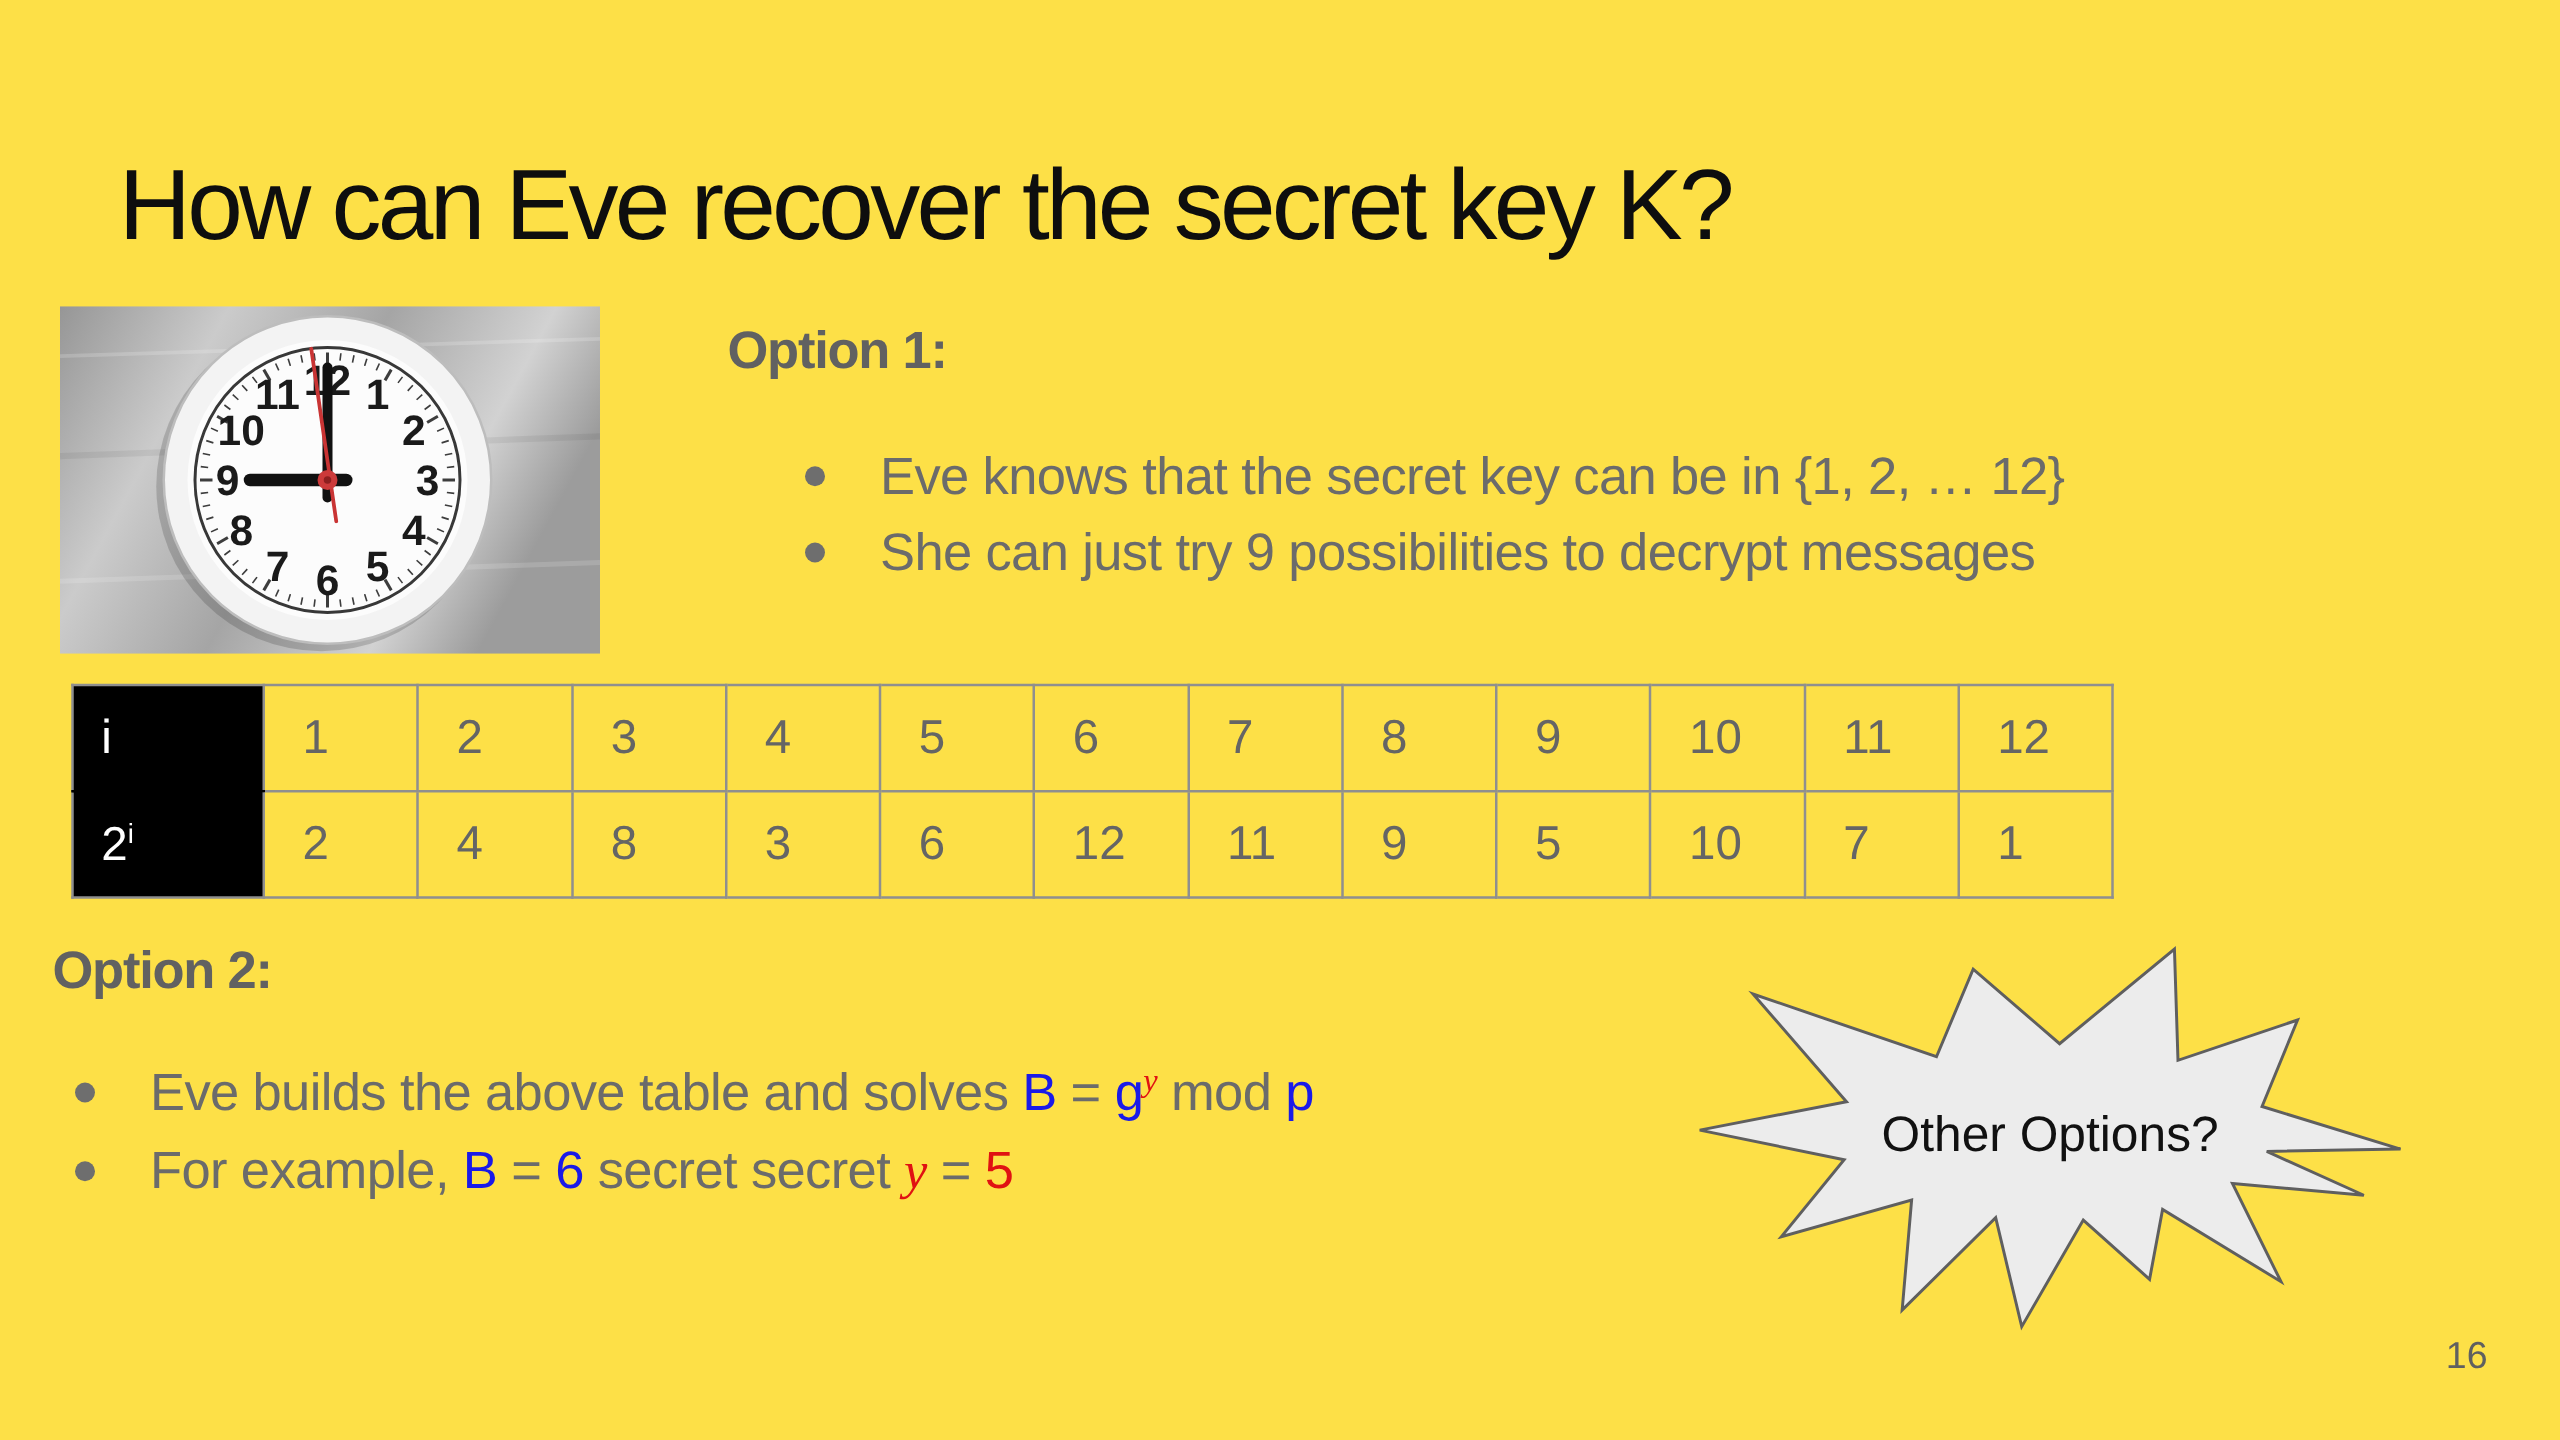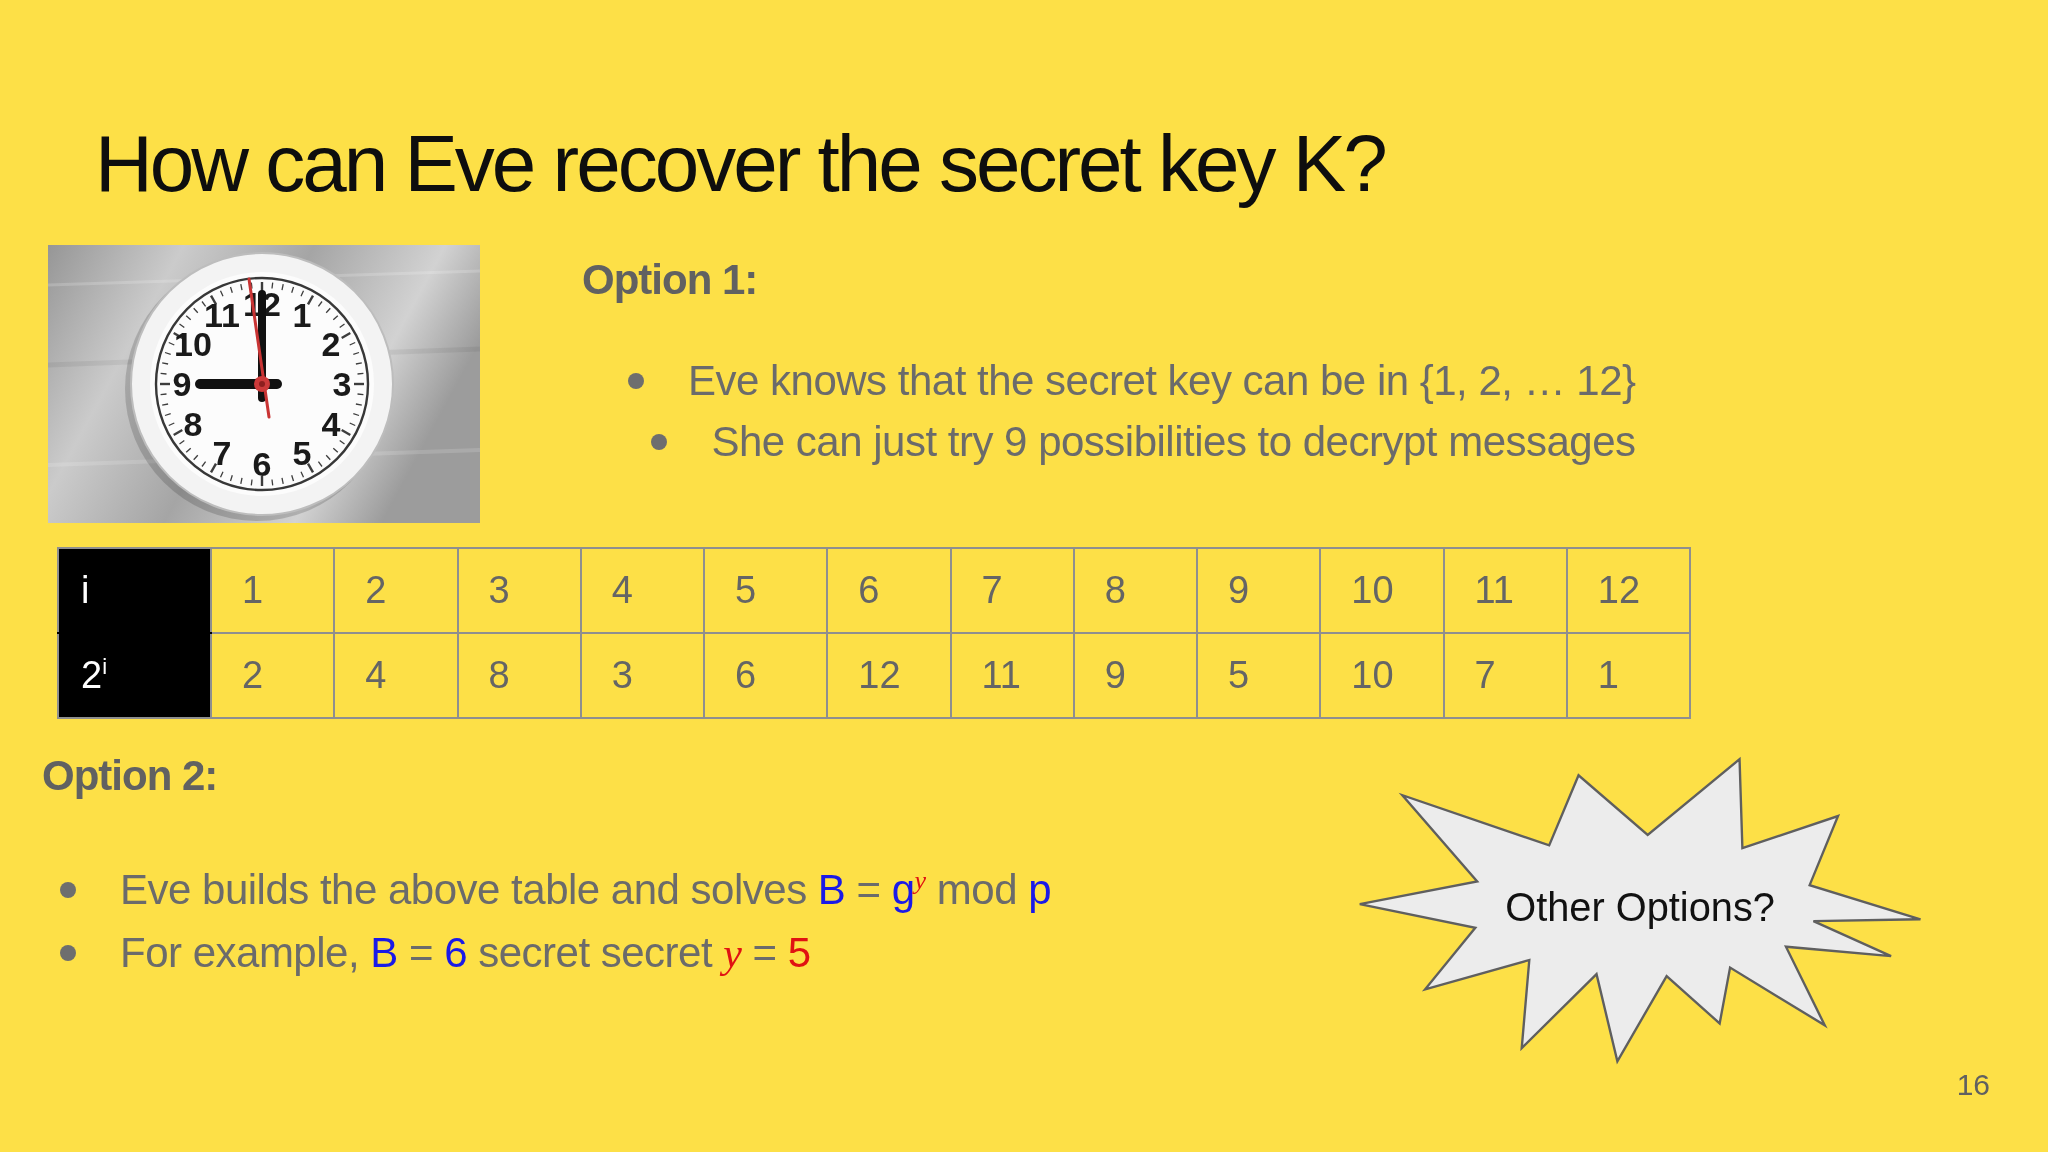--- a/index.html
+++ b/index.html
@@ -25,22 +25,22 @@
   
   .opt-heading{
     font-size:42px;font-weight:bold;color:#616161;
     letter-spacing:-1px;white-space:nowrap;
   }
   .opt1-heading{left:582px;top:256px;}
   .opt2-heading{left:42px;top:752px;}
 
   
   .bullets{display:flex;flex-direction:column;}
-  .o1-bullets{left:628px;top:350px;align-items:flex-end;}
-  .o2-bullets{left:60px;top:842px;margin-top:16px;}
+  .o1-bullets{left:644px;top:350px;}
+  .o2-bullets{left:60px;top:842px;}
   .bullet-row{display:flex;align-items:center;height:61px;}
   .o2-bullets .bullet-row{height:63px;}
   .dot{
     width:16px;height:16px;border-radius:50%;
     background:#6e6e6e;flex:0 0 16px;margin-right:44px;
   }
   .bullet-text{
     font-size:42px;color:#6b6b6b;letter-spacing:-0.5px;
     white-space:pre-wrap;
   }

